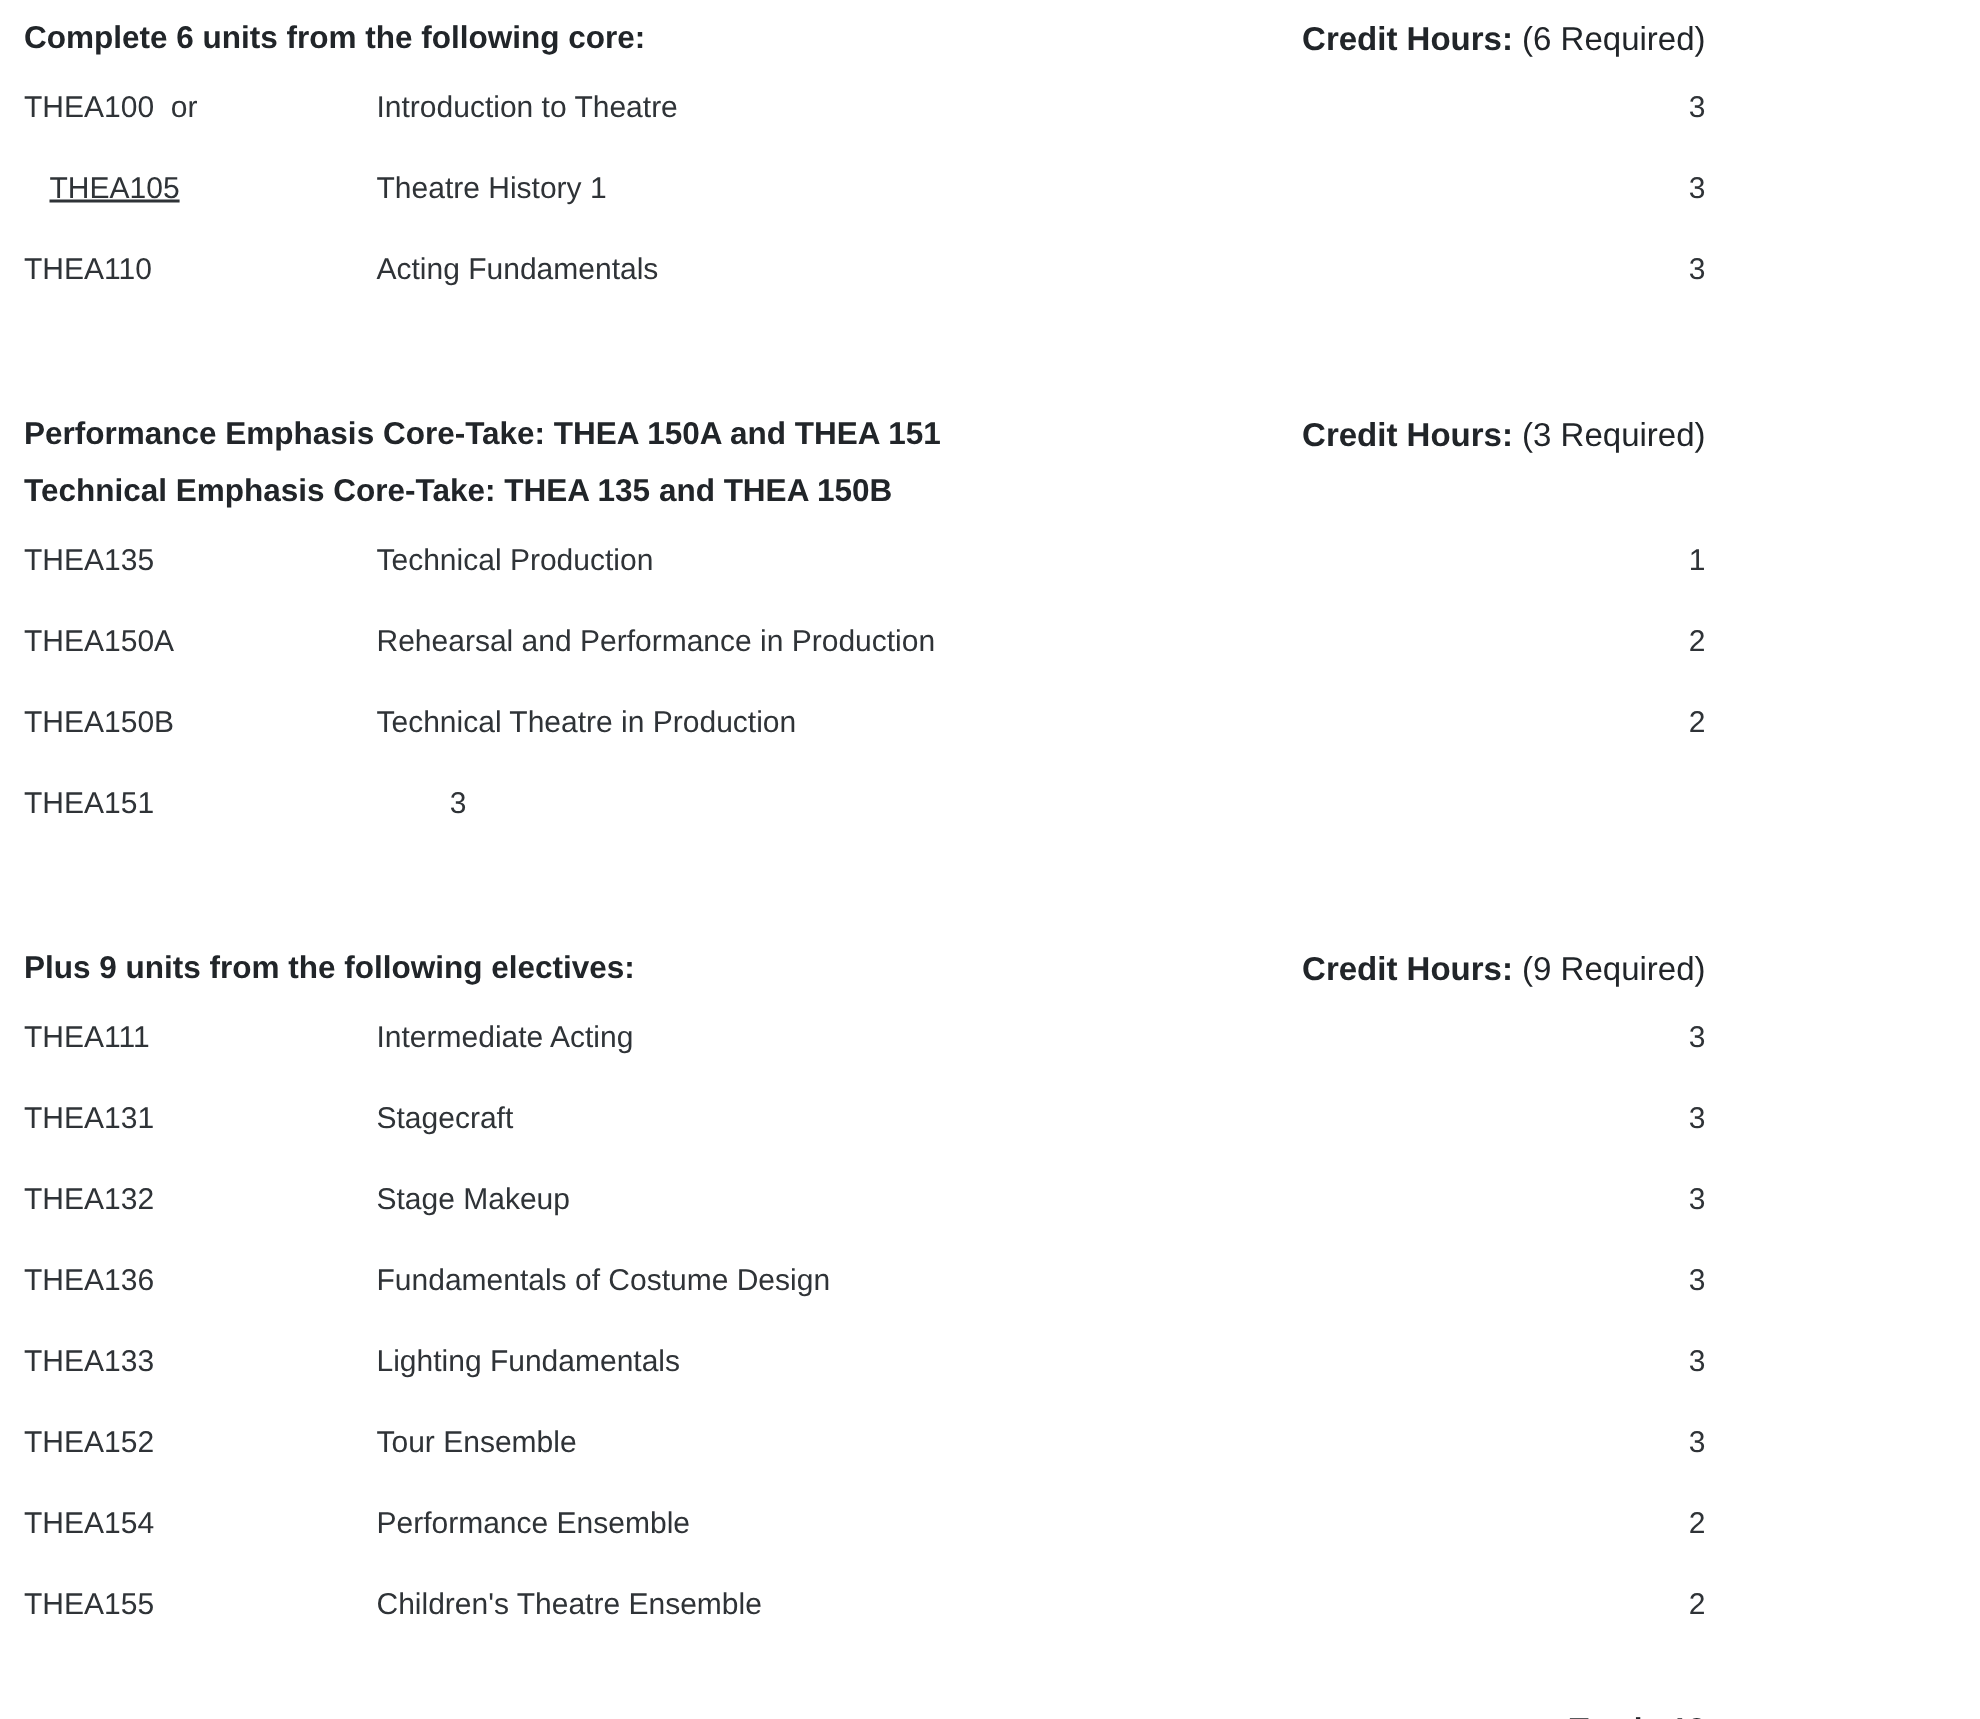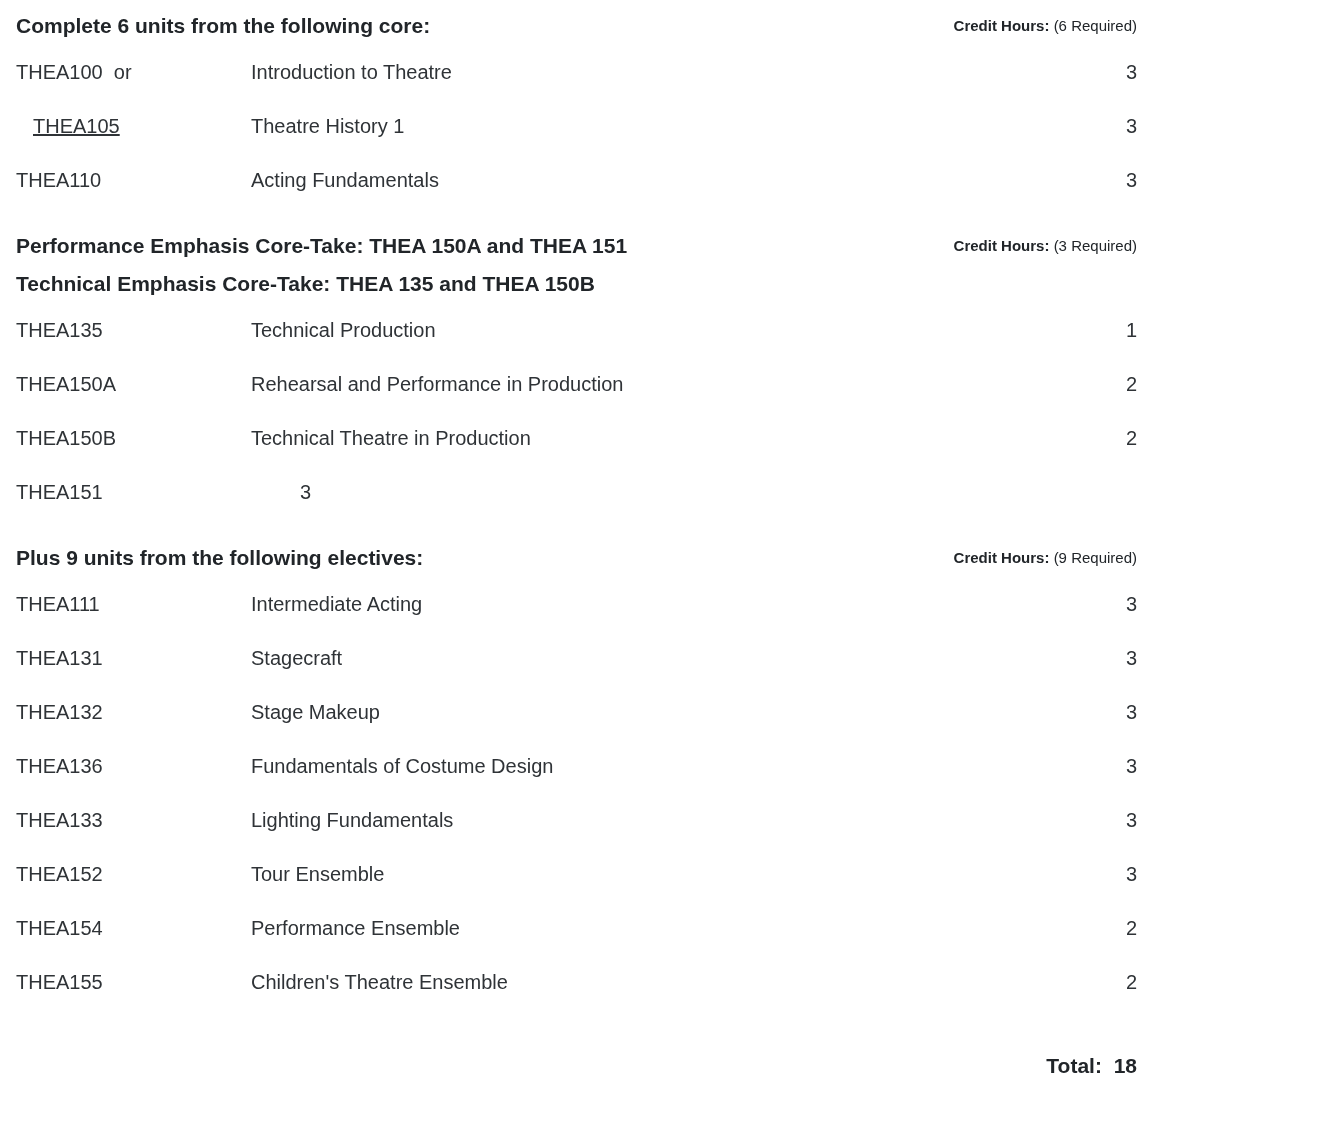--- a/index.html
+++ b/index.html
@@ -13,40 +13,40 @@
     background: var(--page-bg, #ffffff);
     font-family: "Liberation Sans", sans-serif;
     -webkit-font-smoothing: antialiased;
   }
   .curriculum {
     box-sizing: border-box;
     width: 1152px;
     padding: 7px 15px 0 16px;
   }
   .section + .section {
-    margin-top: 20px;
+    margin-top: 64px;
   }
   .section-header {
     display: flex;
     justify-content: space-between;
     align-items: flex-start;
   }
   .section-titles {
     flex: 1;
     min-width: 0;
   }
   .section-title {
     font-weight: bold;
     font-size: 21px;
     line-height: 38px;
     color: var(--header-color, #212529);
     white-space: nowrap;
   }
   .credit-hours {
-    font-size: 15px;
+    font-size: 22px;
     line-height: 38px;
     color: var(--header-color, #212529);
     white-space: nowrap;
     padding-left: 20px;
   }
   .credit-hours-label {
     font-weight: bold;
   }
   .course-row {
     display: flex;

